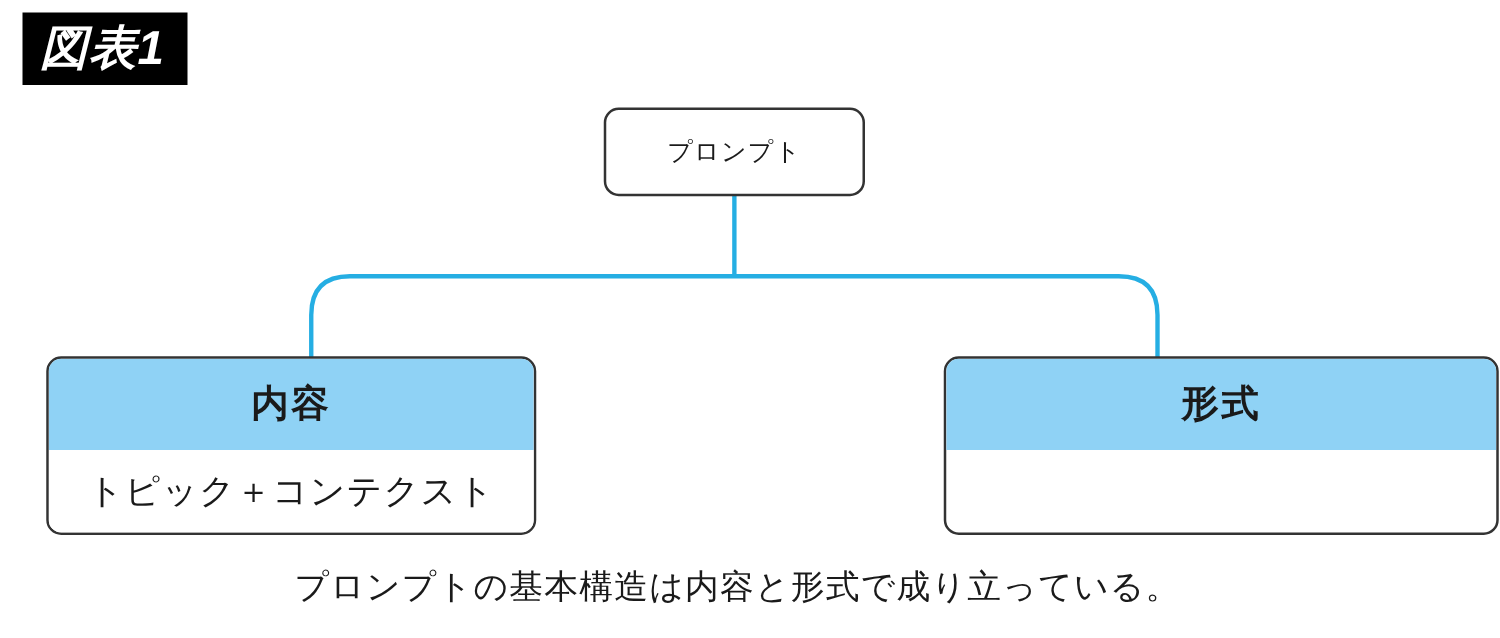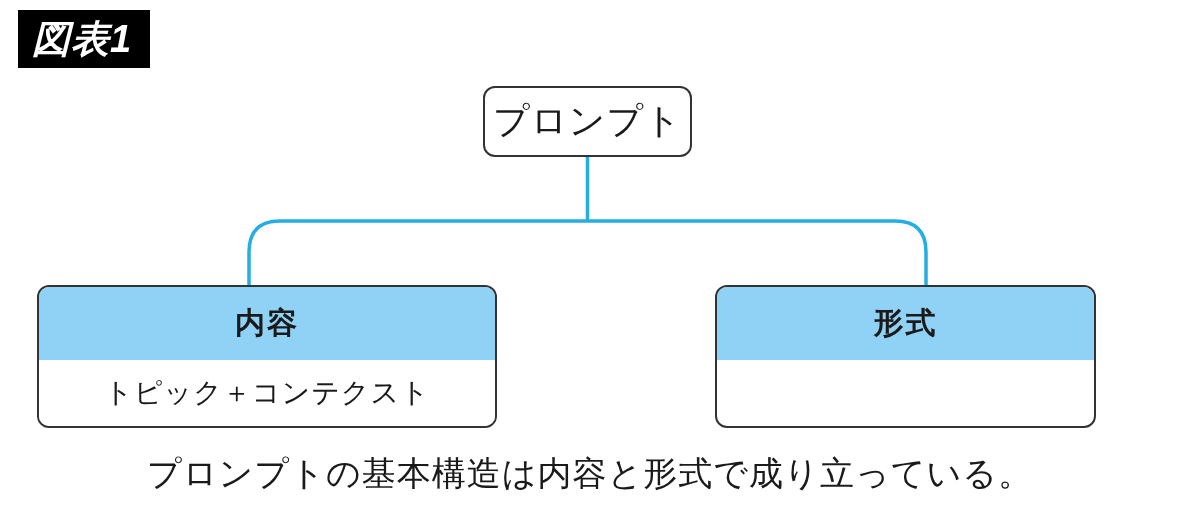--- a/index.html
+++ b/index.html
@@ -41,21 +41,21 @@
     top: 86px;
     width: 209px;
     height: 71px;
     box-sizing: border-box;
     border: 2px solid var(--node-border, #333);
     border-radius: 12px;
     background: #ffffff;
     display: flex;
     align-items: center;
     justify-content: center;
-    font-size: 36px;
+    font-size: 20px;
     color: #1a1a1a;
     letter-spacing: 1px;
   }
 
   
   .connectors {
     position: absolute;
     left: 0;
     top: 0;
     width: 1200px;
@@ -69,22 +69,22 @@
     top: 285px;
     height: 143px;
     box-sizing: border-box;
     border: 2px solid var(--node-border, #333);
     border-radius: 12px;
     background: #ffffff;
     overflow: hidden;
     display: flex;
     flex-direction: column;
   }
-  .child-node.left  { left: 37px;  width: 460px; text-align: right; }
-  .child-node.right { left: 715px; width: 381px; }
+  .child-node.left  { left: 37px;  width: 392px; text-align: right; }
+  .child-node.right { left: 755px; width: 444px; }
 
   .child-header {
     height: 73px;
     flex: 0 0 73px;
     background: var(--node-header, #8FD2F5);
     display: flex;
     align-items: center;
     justify-content: center;
     font-size: 30px;
     font-weight: bold;
@@ -102,21 +102,21 @@
     background: #ffffff;
   }
 
   
   .caption {
     position: absolute;
     left: 0;
     top: 451px;
     width: 1180px;
     text-align: center;
-    font-size: 34px;
+    font-size: 27px;
     color: #1a1a1a;
     letter-spacing: 1px;
   }
 </style>
 </head>
 <body>
 
 <div class="canvas">
 
   <div class="figure-badge">図表1</div>

